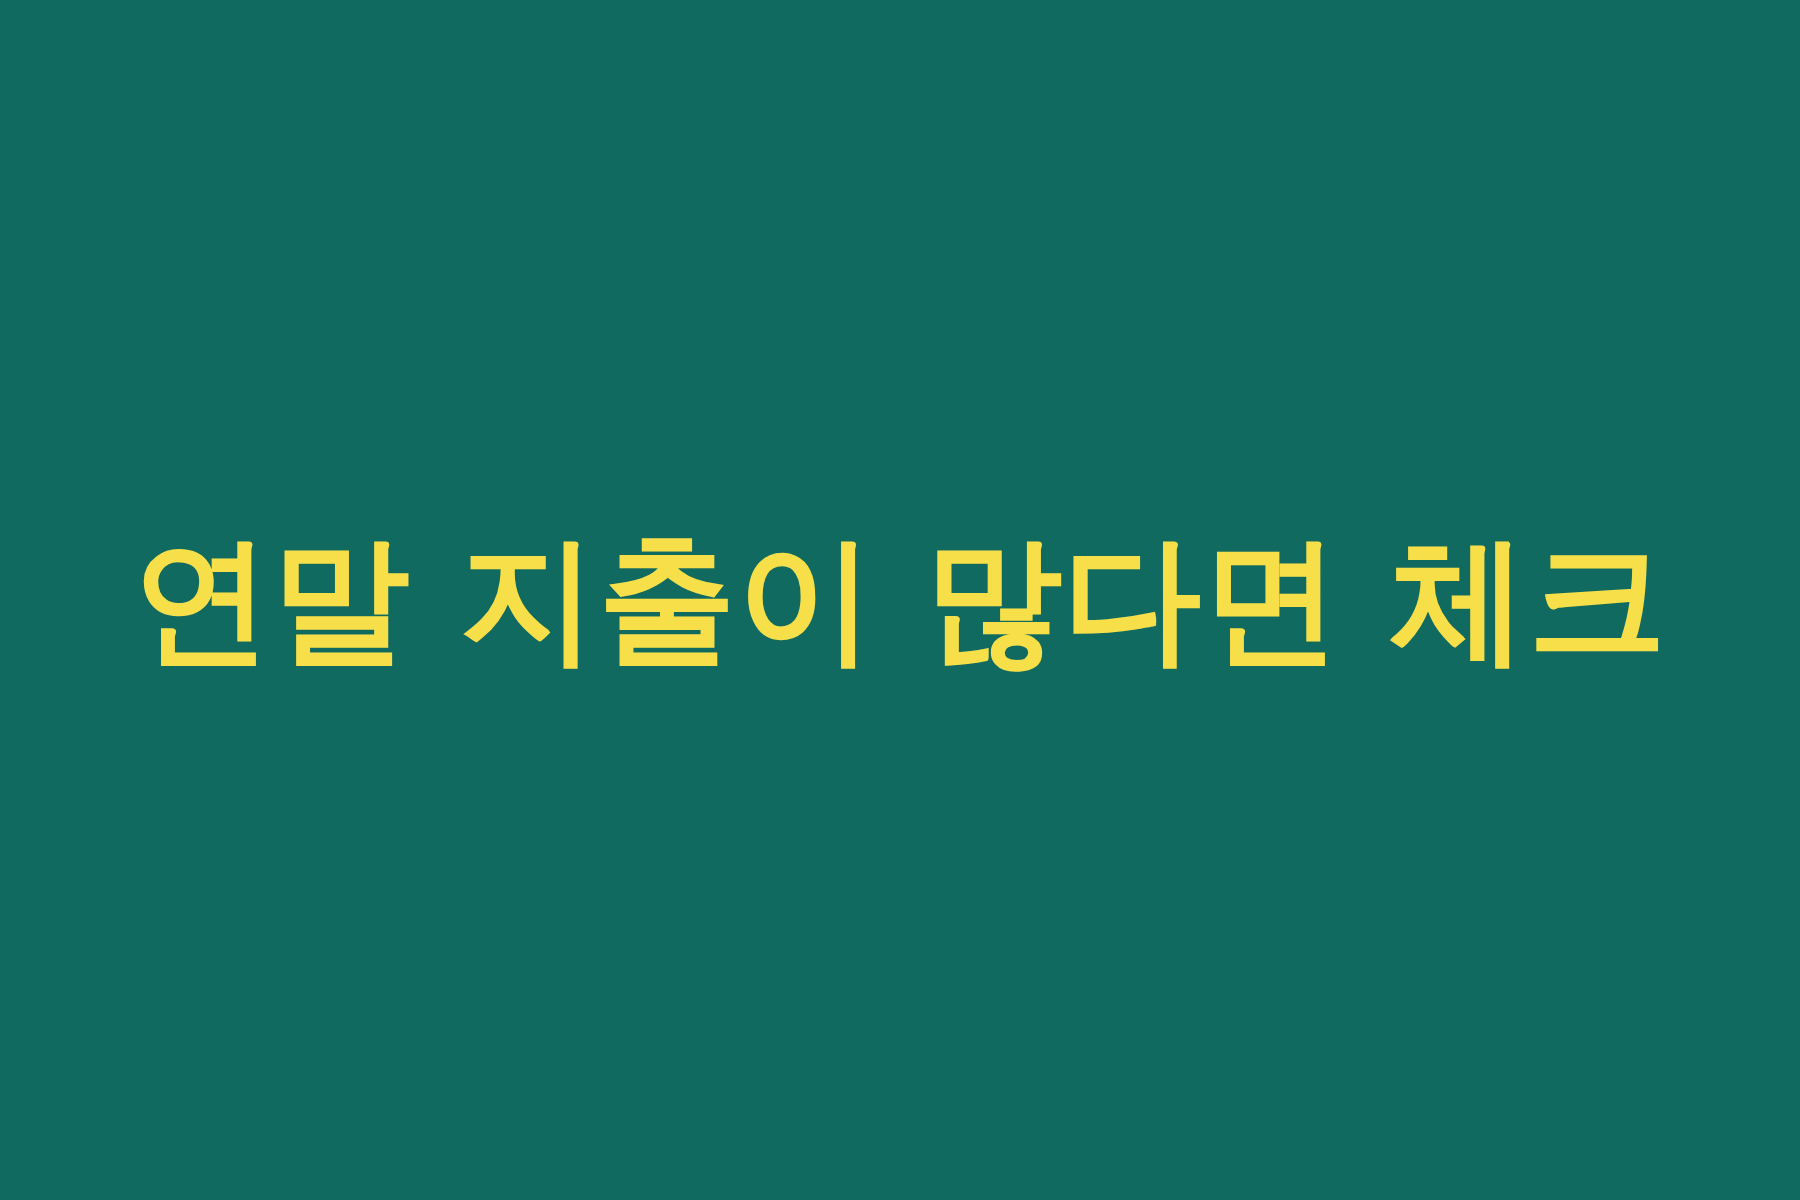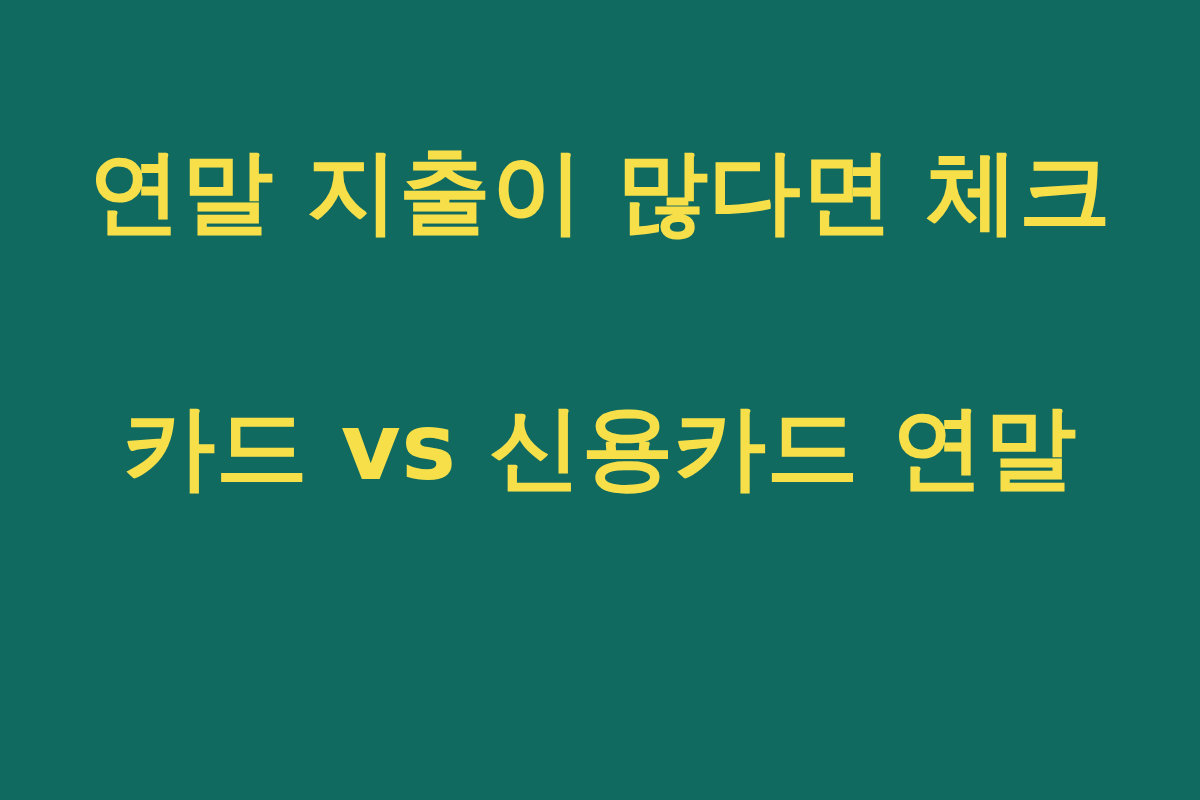--- a/index.html
+++ b/index.html
@@ -12,20 +12,21 @@
     overflow: hidden;
     font-family: "DejaVu Sans", sans-serif;
   }
 
   #card {
     position: relative;
     width: 1200px;
     height: 800px;
     box-sizing: border-box;
     display: flex;
+    align-items: center;
     justify-content: center;
     background: #106A60;
   }
 
   #headline {
     width: 1070px;
     margin: 0;
     padding: 0;
     text-align: center;
     font-family: "DejaVu Sans", sans-serif;
@@ -43,16 +44,15 @@
     white-space: nowrap;
   }
 </style>
 </head>
 <body>
 
 <div id="card" style="background: rgb(16, 106, 96); width: 1200px; height: 800px;">
 
   <h1 id="headline" style="color: rgb(247, 223, 74); text-align: center;">
     <span class="hl-line">연말 지출이 많다면 체크</span>
-    <span class="hl-line">카드 vs 신용카드 연말</span>
   </h1>
 
 </div>
 
 </body></html>

